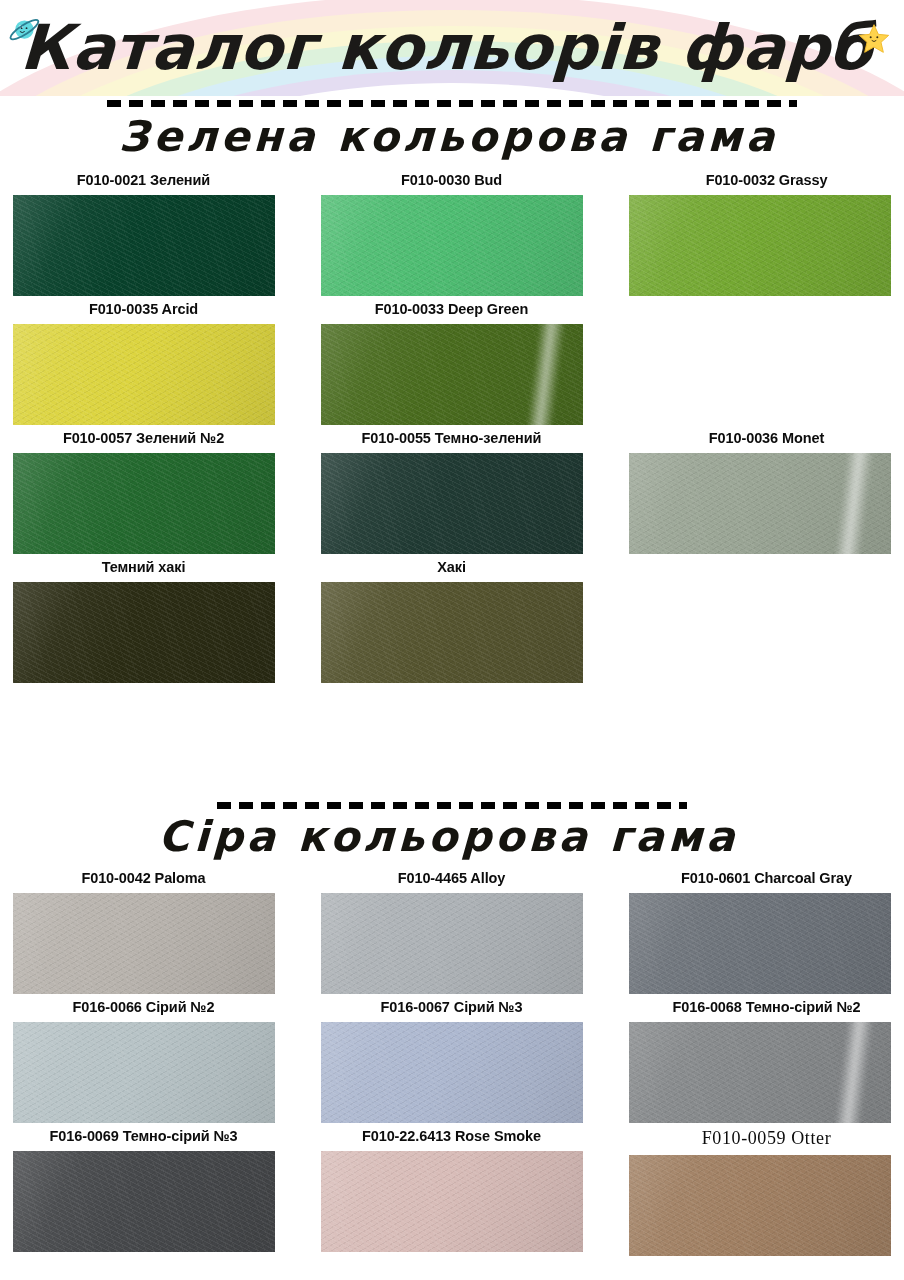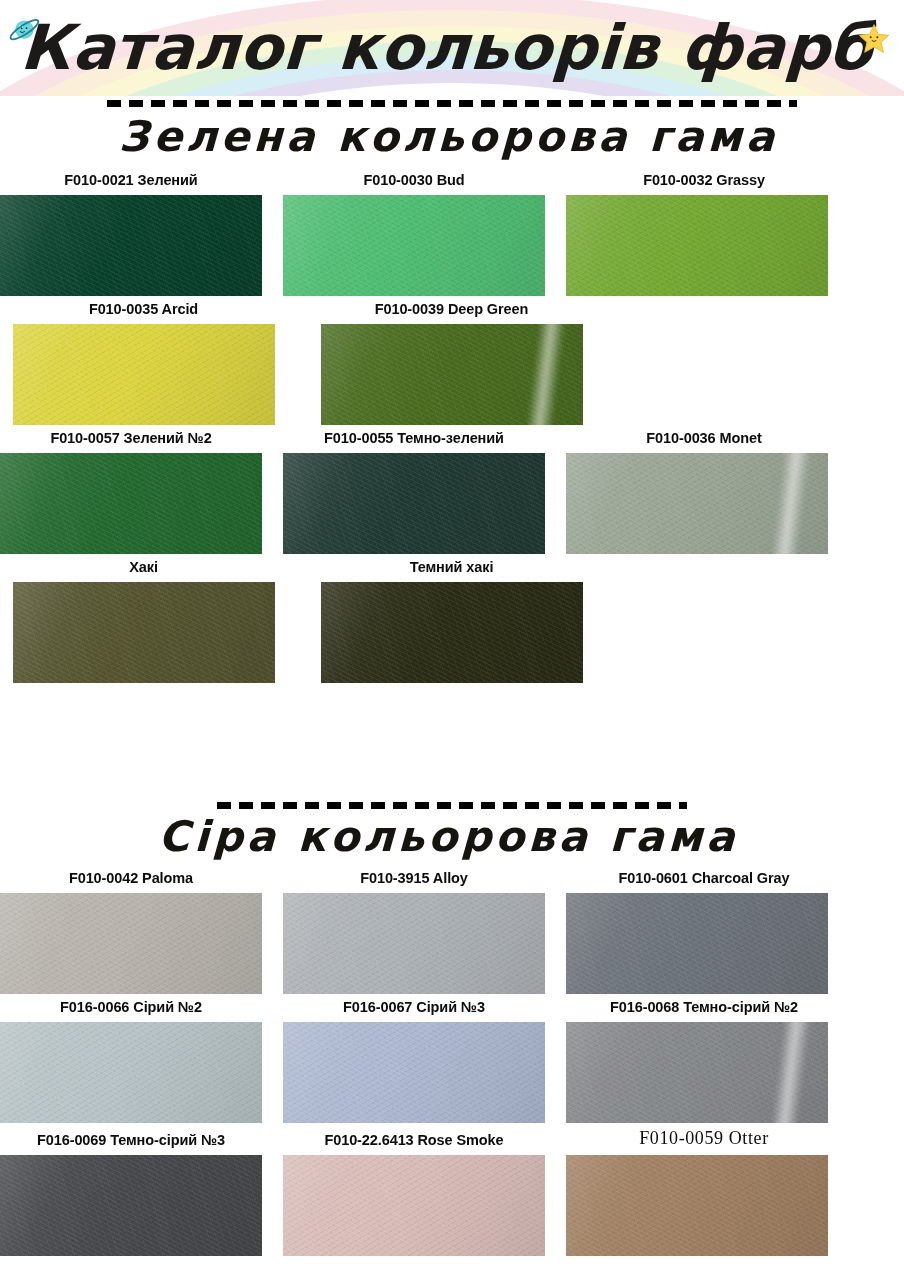--- a/index.html
+++ b/index.html
@@ -114,23 +114,22 @@
   }
   .heading-green { margin: 8px 0 14px 0; }
   .heading-gray  { margin: 6px 0 12px 0; }
 
   
   .grid {
     width: 904px;
   }
   .row {
     display: flex;
-    width: 828px;
+    width: 904px;
     box-sizing: border-box;
-    align-items: flex-end;
   }
   .cell {
     width: 301px;
     box-sizing: border-box;
     display: flex;
     flex-direction: column;
     align-items: center;
     padding-bottom: 6px;
   }
   .cell.empty { visibility: hidden; }
@@ -267,21 +266,21 @@
     </div>
     <div class="row">
       <div class="cell">
         <div class="swatch-label">F010-0035  Arcid</div>
         <div class="swatch" style="background-color: rgb(220, 212, 63);">
           <div class="grain"></div>
           <div class="gloss"></div>
         </div>
       </div>
       <div class="cell">
-        <div class="swatch-label">F010-0039  Deep Green</div>
+        <div class="swatch-label">F010-0033  Deep Green</div>
         <div class="swatch glossy" style="background-color: rgb(73, 107, 30);">
           <div class="grain"></div>
           <div class="gloss"></div>
           <div class="shine"></div>
         </div>
       </div>
     </div>
     <div class="row">
       <div class="cell">
         <div class="swatch-label">F010-0057  Зелений №2</div>
@@ -301,29 +300,29 @@
         <div class="swatch-label">F010-0036  Monet</div>
         <div class="swatch glossy" style="background-color: rgb(154, 165, 149);">
           <div class="grain"></div>
           <div class="gloss"></div>
           <div class="shine"></div>
         </div>
       </div>
     </div>
     <div class="row">
       <div class="cell">
+        <div class="swatch-label">Темний хакі</div>
+        <div class="swatch" style="background-color: rgb(43, 44, 20);">
+          <div class="grain"></div>
+          <div class="gloss"></div>
+        </div>
+      </div>
+      <div class="cell">
         <div class="swatch-label">Хакі</div>
         <div class="swatch" style="background-color: rgb(85, 84, 47);">
-          <div class="grain"></div>
-          <div class="gloss"></div>
-        </div>
-      </div>
-      <div class="cell">
-        <div class="swatch-label">Темний хакі</div>
-        <div class="swatch" style="background-color: rgb(43, 44, 20);">
           <div class="grain"></div>
           <div class="gloss"></div>
         </div>
       </div>
     </div>
     <div class="row">
       <div class="cell empty">
         <div class="swatch-label"></div>
         <div class="swatch"></div>
       </div>
@@ -336,21 +335,21 @@
 <div class="grid" id="grid-gray">
     <div class="row">
       <div class="cell">
         <div class="swatch-label">F010-0042  Paloma</div>
         <div class="swatch" style="background-color: rgb(184, 179, 173);">
           <div class="grain"></div>
           <div class="gloss"></div>
         </div>
       </div>
       <div class="cell">
-        <div class="swatch-label">F010-3915  Alloy</div>
+        <div class="swatch-label">F010-4465  Alloy</div>
         <div class="swatch" style="background-color: rgb(173, 178, 182);">
           <div class="grain"></div>
           <div class="gloss"></div>
         </div>
       </div>
       <div class="cell">
         <div class="swatch-label">F010-0601  Charcoal Gray</div>
         <div class="swatch" style="background-color: rgb(109, 115, 122);">
           <div class="grain"></div>
           <div class="gloss"></div>

